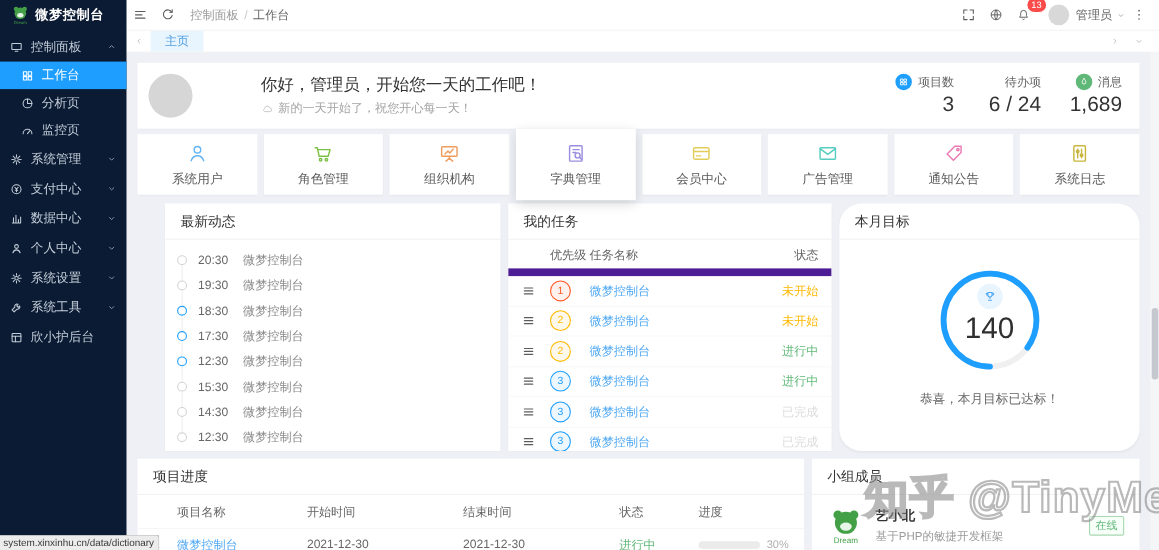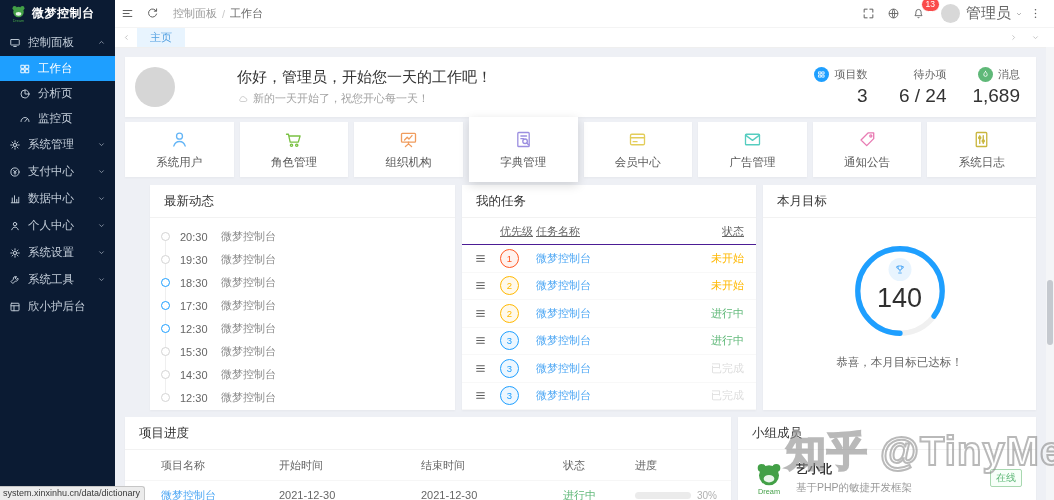--- a/index.html
+++ b/index.html
@@ -26,21 +26,21 @@
   .tb-icon{width:25px;height:27px;display:flex;align-items:center;justify-content:center;color:#5c5c5c;cursor:pointer;}
   .tb-icon svg{width:13px;height:13px;}
   .crumb{font-size:11px;color:#9a9a9a;margin-left:8px;display:flex;gap:5px;align-items:center;}
   .crumb .sep{color:#c9c9c9;}
   .crumb .cur{color:#666;}
   .tb-right{margin-left:auto;display:flex;align-items:center;padding-right:6px;}
   .bell-wrap{position:relative;}
   .badge{position:absolute;top:-3px;right:-9px;background:#fa4b4b;color:#fff;font-size:8.5px;line-height:1;
          padding:2px 4px;border-radius:8px;border:1px solid #fff;}
   .avatar-sm{width:19px;height:19px;border-radius:50%;background:#d8d8d8;margin:0 6px 0 10px;}
-  .uname{font-size:15px;color:#666;display:flex;align-items:center;gap:3px;cursor:pointer;}
+  .uname{font-size:11px;color:#666;display:flex;align-items:center;gap:3px;cursor:pointer;}
   .uname .m-chev{width:8px;height:8px;opacity:1;color:#999;margin-left:1px;}
   
   .tabbar{position:absolute;left:115px;top:27px;right:8px;height:20px;background:#fff;display:flex;align-items:stretch;
           border-bottom:1px solid #efefef;z-index:3;}
   .tab-ctrl{width:22px;display:flex;align-items:center;justify-content:center;color:#bfbfbf;cursor:pointer;}
   .tab-ctrl svg{width:9px;height:9px;}
   .tab-active{padding:0 13px;background:#e8f4fe;color:#519fe0;font-size:11px;display:flex;align-items:center;cursor:pointer;}
   .tab-sp{flex:1;}
   
   .content{position:absolute;left:115px;top:47px;width:931px;height:453px;background:#eef0f5;
@@ -67,33 +67,33 @@
   .shortcuts{display:flex;gap:6px;height:55px;margin-bottom:8px;}
   .sc{flex:1;background:#fff;display:flex;flex-direction:column;align-items:center;justify-content:center;gap:5px;
       font-size:11.5px;color:#595959;box-shadow:0 1px 2px rgba(0,0,0,.04);cursor:pointer;}
   .sc svg{width:21px;height:21px;}
   .sc.elevated{margin:-5px 0;box-shadow:0 3px 10px rgba(0,0,0,.14);position:relative;z-index:2;}
   
   .mid{display:flex;gap:7px;height:225px;margin-bottom:7px;padding-left:25px;}
   .panel{overflow:hidden;}
   .p-latest{width:305px;flex:none;}
   .p-tasks{width:294px;flex:none;}
-  .p-goal{flex:1;}
+  .p-goal{flex:1;border-radius:20px;}
   .p-head{height:32px;line-height:32px;padding:0 14px;font-size:12.5px;color:#333;border-bottom:1px solid #f2f2f2;}
   
   .timeline{padding-top:7px;position:relative;}
   .timeline:before{content:"";position:absolute;left:15px;top:14px;bottom:10px;width:1px;background:#efefef;}
   .tl-item{height:23px;display:flex;align-items:center;position:relative;}
   .tl-dot{width:7px;height:7px;border-radius:50%;border:1.5px solid #d4d4d4;background:#fff;margin-left:11px;z-index:1;flex:none;}
   .tl-dot.hl{border-color:#1E9FFF;}
   .tl-time{font-size:11px;color:#666;margin-left:10px;width:34px;}
   .tl-text{font-size:11px;color:#8a8a8a;margin-left:7px;}
   
   .t-grid{display:grid;grid-template-columns:26px 36px 1fr 58px;align-items:center;padding:0 12px;}
-  .t-headrow{height:26px;border-bottom:1px solid #4c1d95;font-size:11px;color:#666;text-decoration:underline;}
+  .t-headrow{height:26px;border-bottom:7px solid #4c1d95;font-size:11px;color:#666;}
   .t-row{height:26.5px;border-bottom:1px solid #f8f8f8;cursor:pointer;}
   .t-handle{width:13px;height:13px;color:#5c5c5c;cursor:grab;}
   .t-handle svg{width:100%;height:100%;}
   .t-badge{width:17px;height:17px;border-radius:50%;font-size:9.5px;display:flex;align-items:center;justify-content:center;border:1px solid;}
   .t-name{font-size:11px;color:#4FA8F4;cursor:pointer;}
   .t-status{font-size:11px;text-align:right;}
   
   .goal-body{display:flex;flex-direction:column;align-items:center;padding-top:25px;}
   .ring-wrap{width:96px;height:96px;position:relative;}
   .ring{width:96px;height:96px;}

